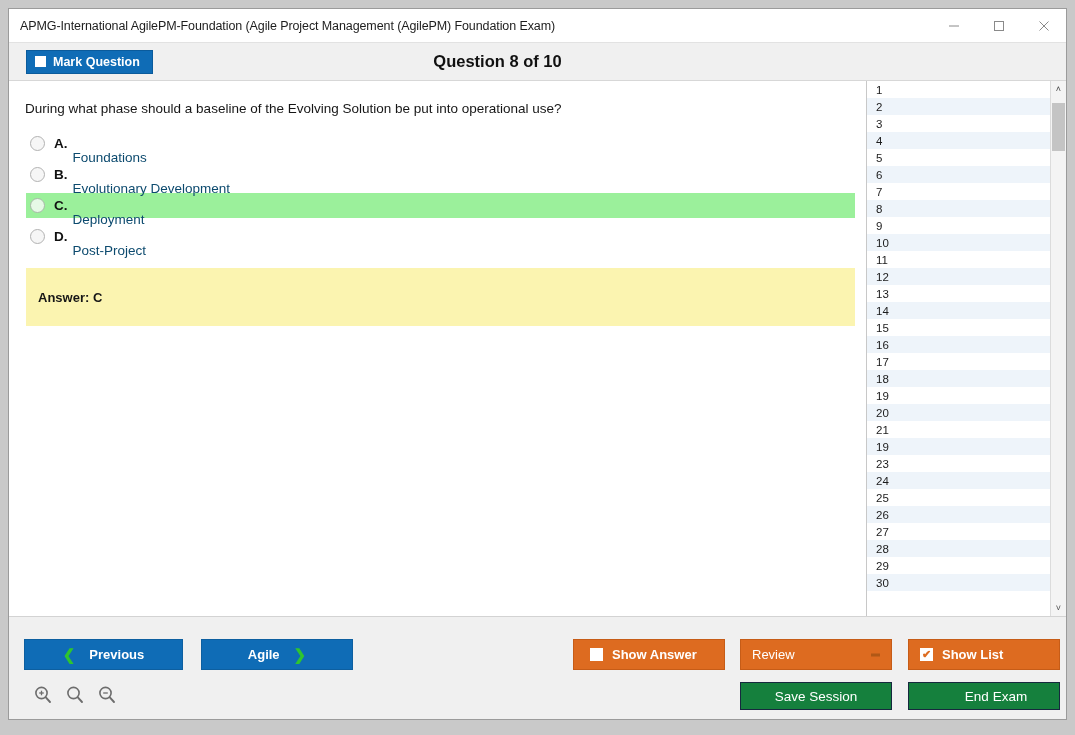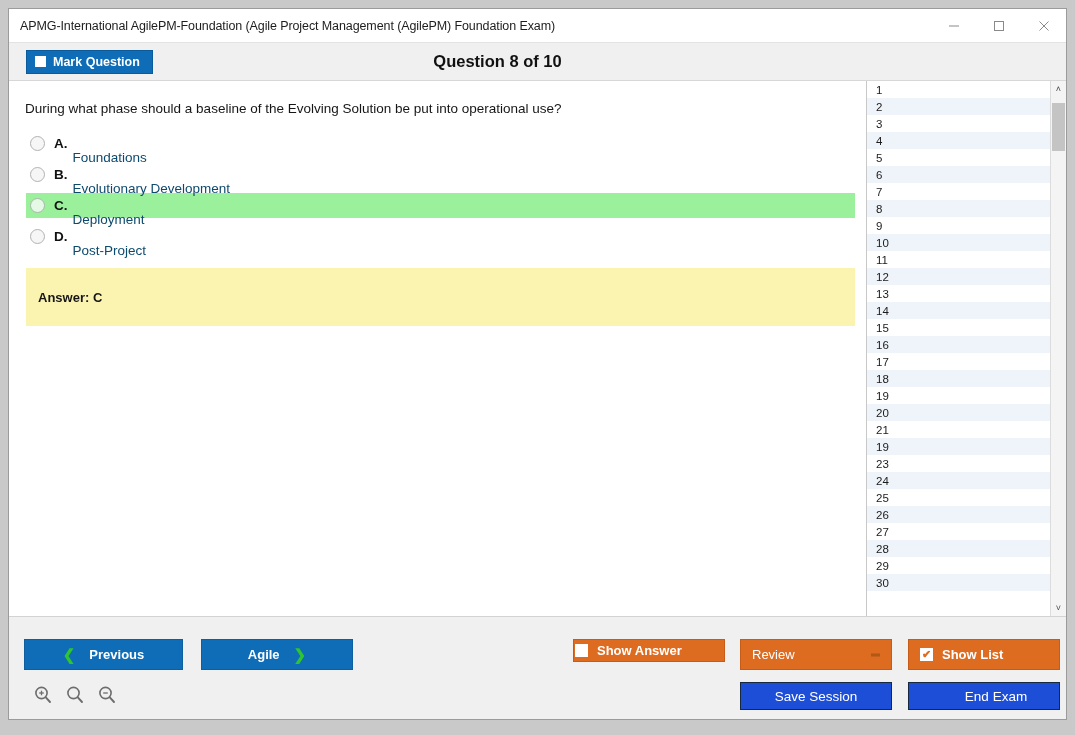--- a/index.html
+++ b/index.html
@@ -258,32 +258,32 @@
     align-items: center;
     justify-content: center;
     font-size: 13px;
     font-weight: bold;
     color: #ffffff;
     cursor: pointer;
     box-sizing: border-box;
   }
   .btn-blue { background: #0f6cb6; border: 1px solid #0d5fa0; }
   .btn-orange { background: #dd6b20; border: 1px solid #c65c17; }
-  .btn-navy { background: #1d4ed8; border: 1px solid #16293e; font-weight: normal; font-size: 13.5px; }
+  .btn-navy { background: #15803d; border: 1px solid #16293e; font-weight: normal; font-size: 13.5px; }
   .chev {
     color: #2fc52f;
     font-size: 15px;
     font-weight: bold;
     line-height: 1;
   }
   .btn-prev { left: 15px; top: 22px; width: 159px; height: 31px; }
   .btn-prev .chev { margin-right: 14px; }
   .btn-next { left: 192px; top: 22px; width: 152px; height: 31px; }
   .btn-next .chev { margin-left: 14px; }
-  .btn-showanswer { left: 564px; top: 22px; width: 152px; height: 23px; justify-content: flex-start; padding-left: 1px; }
+  .btn-showanswer { left: 564px; top: 22px; width: 152px; height: 31px; justify-content: flex-start; padding-left: 16px; }
   .btn-review { left: 731px; top: 22px; width: 152px; height: 31px; justify-content: flex-start; padding-left: 11px; font-weight: normal; }
   .btn-showlist { left: 899px; top: 22px; width: 152px; height: 31px; justify-content: flex-start; padding-left: 11px; }
   .btn-save { left: 731px; top: 65px; width: 152px; height: 28px; }
   .btn-end { left: 899px; top: 65px; width: 152px; height: 28px; padding-left: 24px; }
   .cb-sq {
     width: 13px;
     height: 13px;
     background: #ffffff;
     margin-right: 9px;
     flex-shrink: 0;

